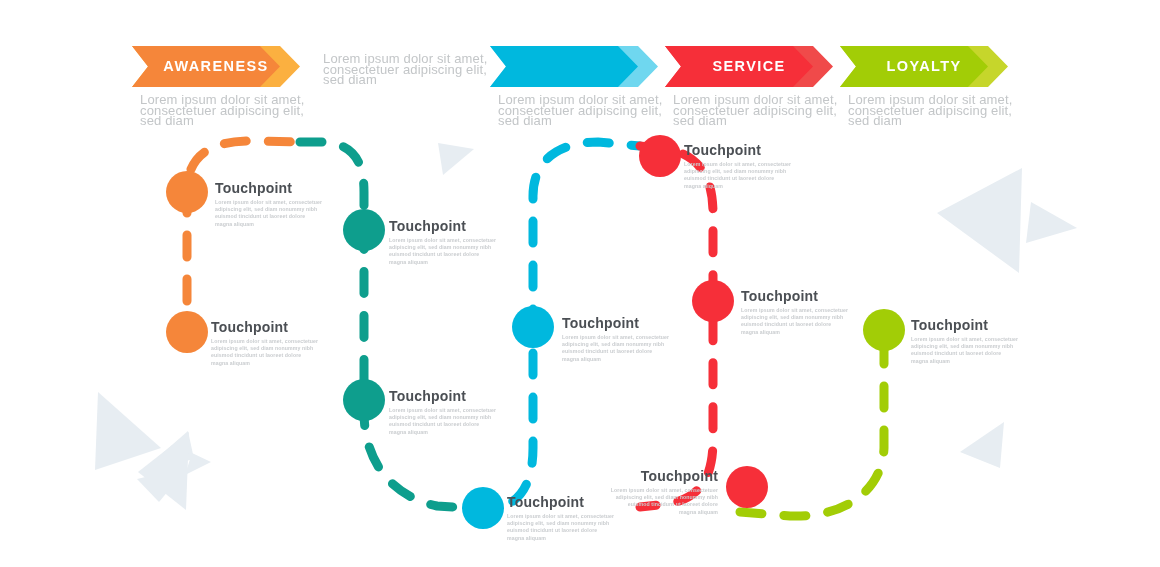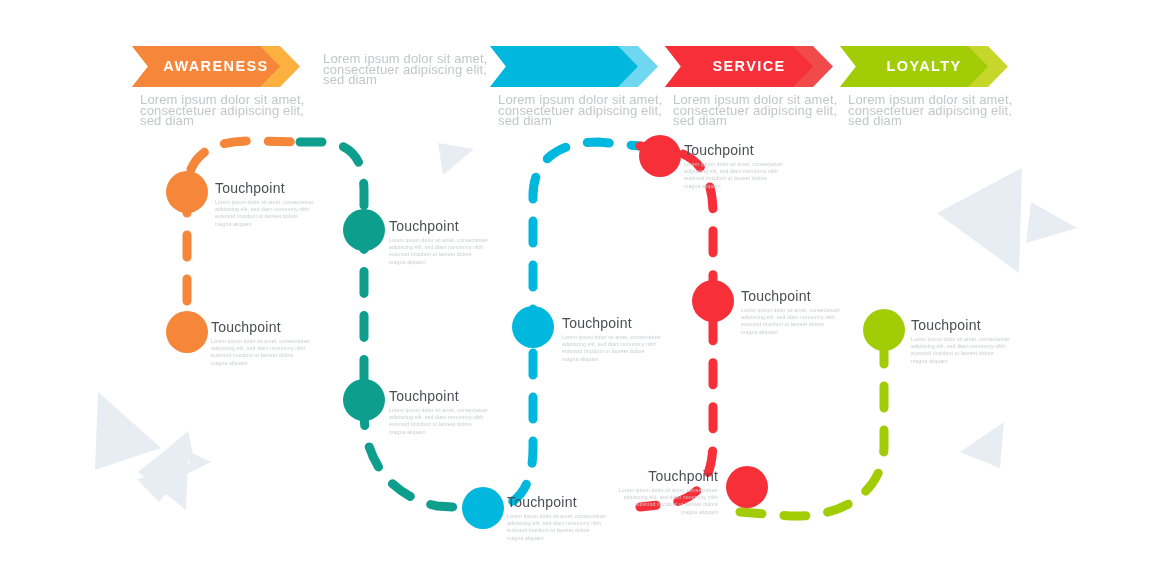--- a/index.html
+++ b/index.html
@@ -87,20 +87,21 @@
   .touchpoint {
     position: absolute;
   }
   .tp-dot {
     position: absolute;
     border-radius: 50%;
   }
   .tp-text {
     position: absolute;
     width: 128px;
+    font-weight: bold;
   }
   .tp-text.align-right { text-align: right; }
   .tp-title {
     color: #4b4f54;
     font-size: 14px;
     letter-spacing: 0.2px;
     line-height: 16px;
     white-space: nowrap;
   }
   .tp-body {

